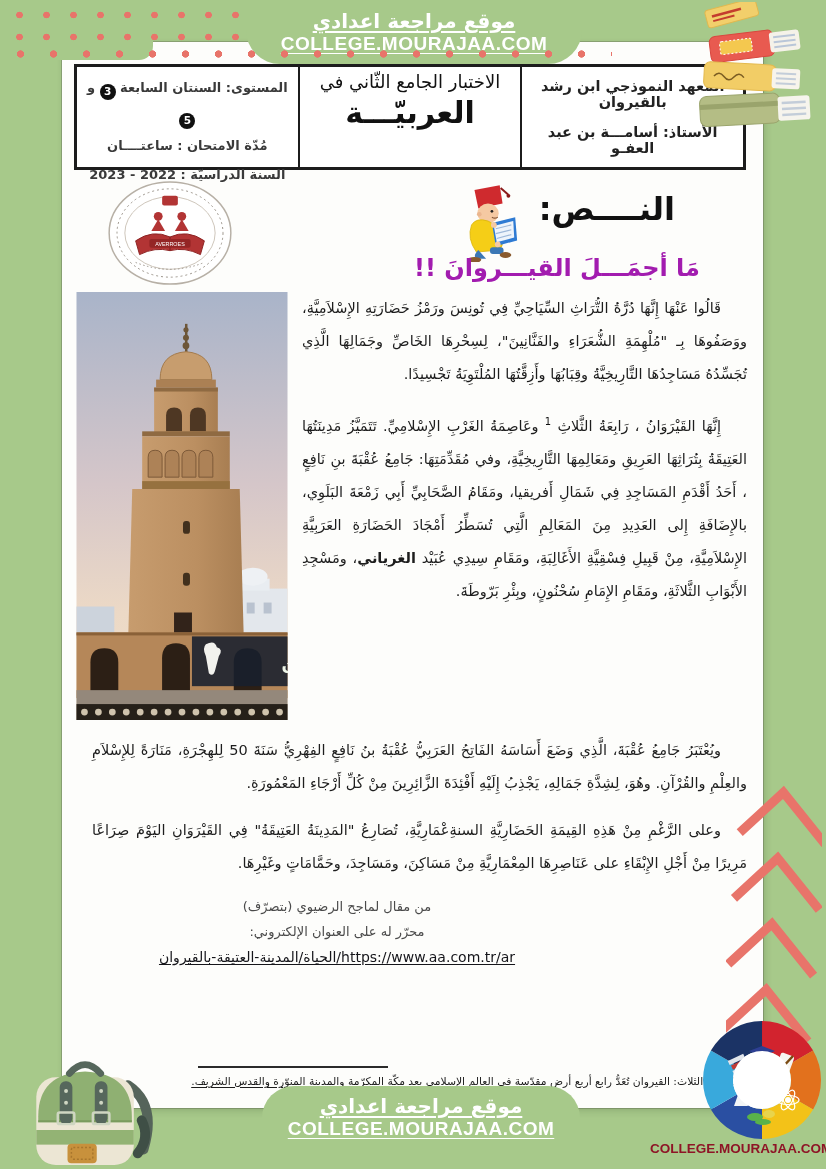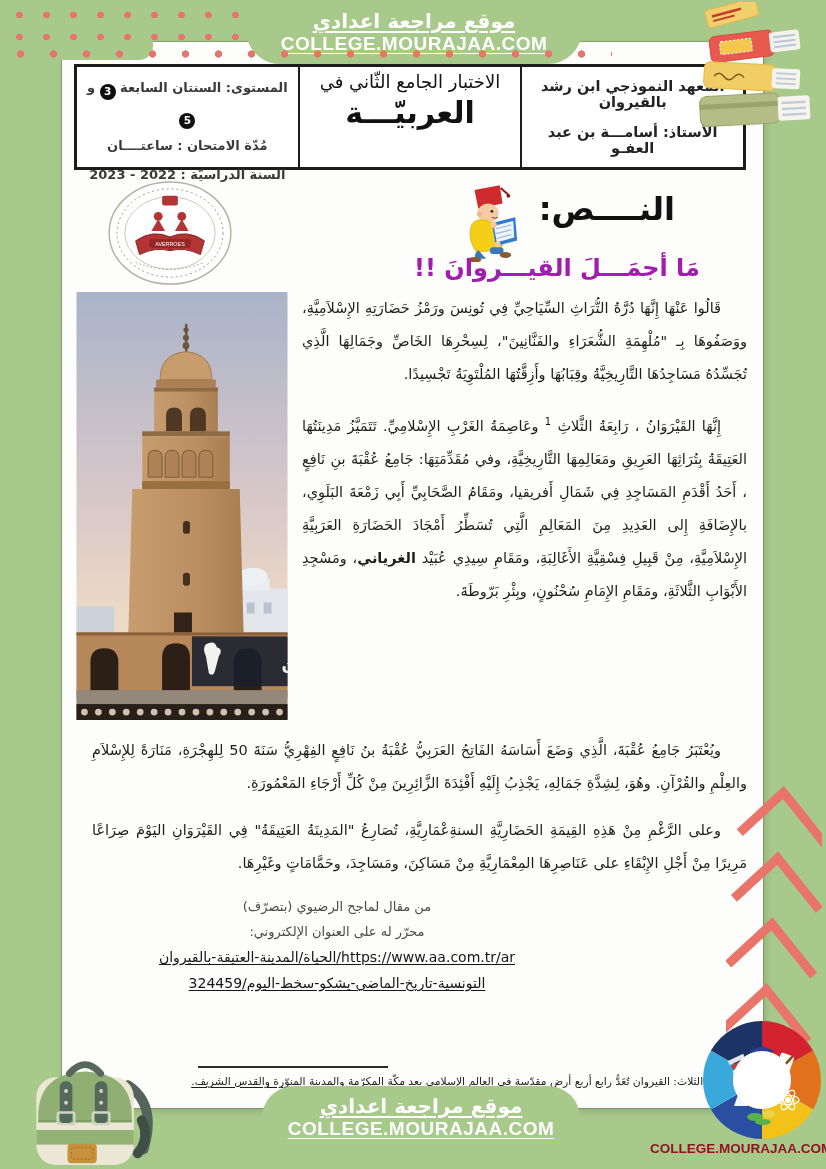--- a/index.html
+++ b/index.html
@@ -214,21 +214,20 @@
         </div>
       </div>
       <div class="body-full">
         <p class="para">ويُعْتَبَرُ جَامِعُ عُقْبَةَ، الَّذِي وَضَعَ أَسَاسَهُ الفَاتِحُ العَرَبِيُّ عُقْبَةُ بنُ نَافِعٍ الفِهْرِيُّ سَنَةَ 50 لِلهِجْرَةِ، مَنَارَةً لِلإِسْلاَمِ والعِلْمِ والقُرْآنِ. وهُوَ، لِشِدَّةِ جَمَالِهِ، يَجْذِبُ إِلَيْهِ أَفْئِدَةَ الزَّائِرِينَ مِنْ كُلِّ أَرْجَاءِ المَعْمُورَةِ.</p>
         <p class="para">وعلى الرَّغْمِ مِنْ هَذِهِ القِيمَةِ الحَضَارِيَّةِ السنةِعْمَارِيَّةِ، تُصَارِعُ "المَدِينَةُ العَتِيقَةُ" فِي القَيْرَوَانِ اليَوْمَ صِرَاعًا مَرِيرًا مِنْ أَجْلِ الإِبْقَاءِ على عَنَاصِرِهَا المِعْمَارِيَّةِ مِنْ مَسَاكِنَ، ومَسَاجِدَ، وحَمَّامَاتٍ وغَيْرِهَا.</p>
       </div>
       <div class="source-block">
         <div class="src-line">من مقال لماجح الرضيوي (بتصرّف)</div>
         <div class="src-line">محرّر له على العنوان الإلكتروني:</div>
         <div class="src-link" dir="rtl">https://www.aa.com.tr/ar/الحياة/المدينة-العتيقة-بالقيروان</div>
-        <div class="src-link" dir="rtl">التونسية-تاريخ-الماضي-يشكو-سخط-اليوم/324459</div>
       </div>
     </div>
 
     <div class="footnote">
       <div class="fn-line"></div>
       <div class="fn-text"><span dir="ltr">1-</span><span> رابعة الثلاث: القيروان تُعَدُّ رابع أربع أرضٍ مقدّسة في العالم الإسلامي بعد </span><span class="fn-underline">مكّة المكرّمة والمدينة المنوّرة والقدس الشريف.</span></div>
     </div>
   </div>
 
   <div class="corner-green"></div>

